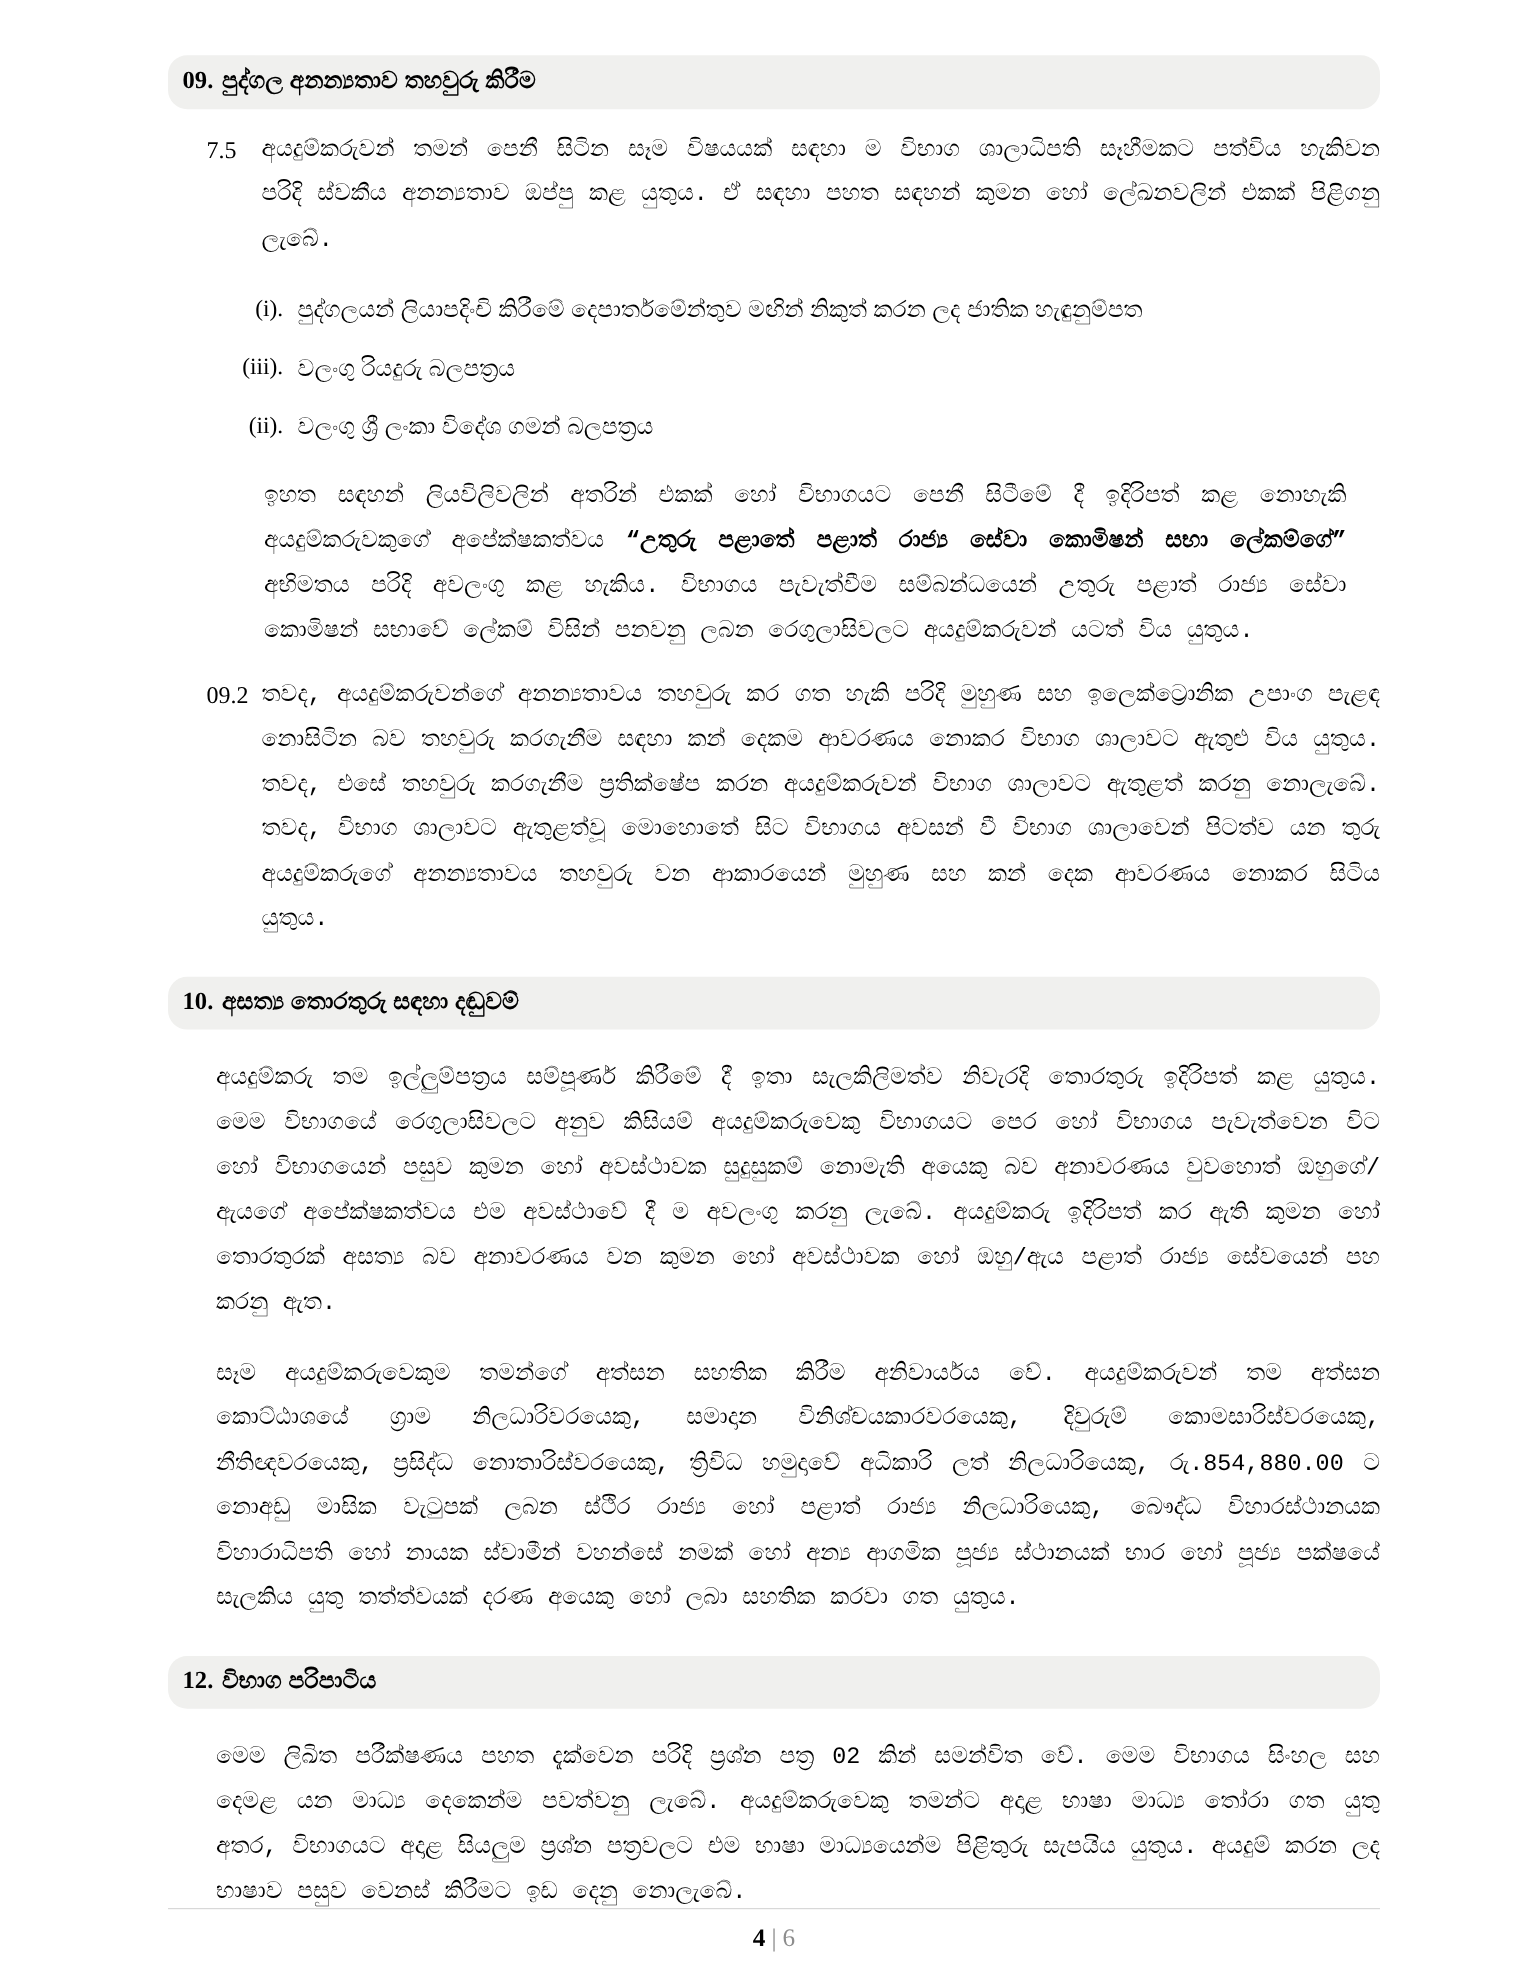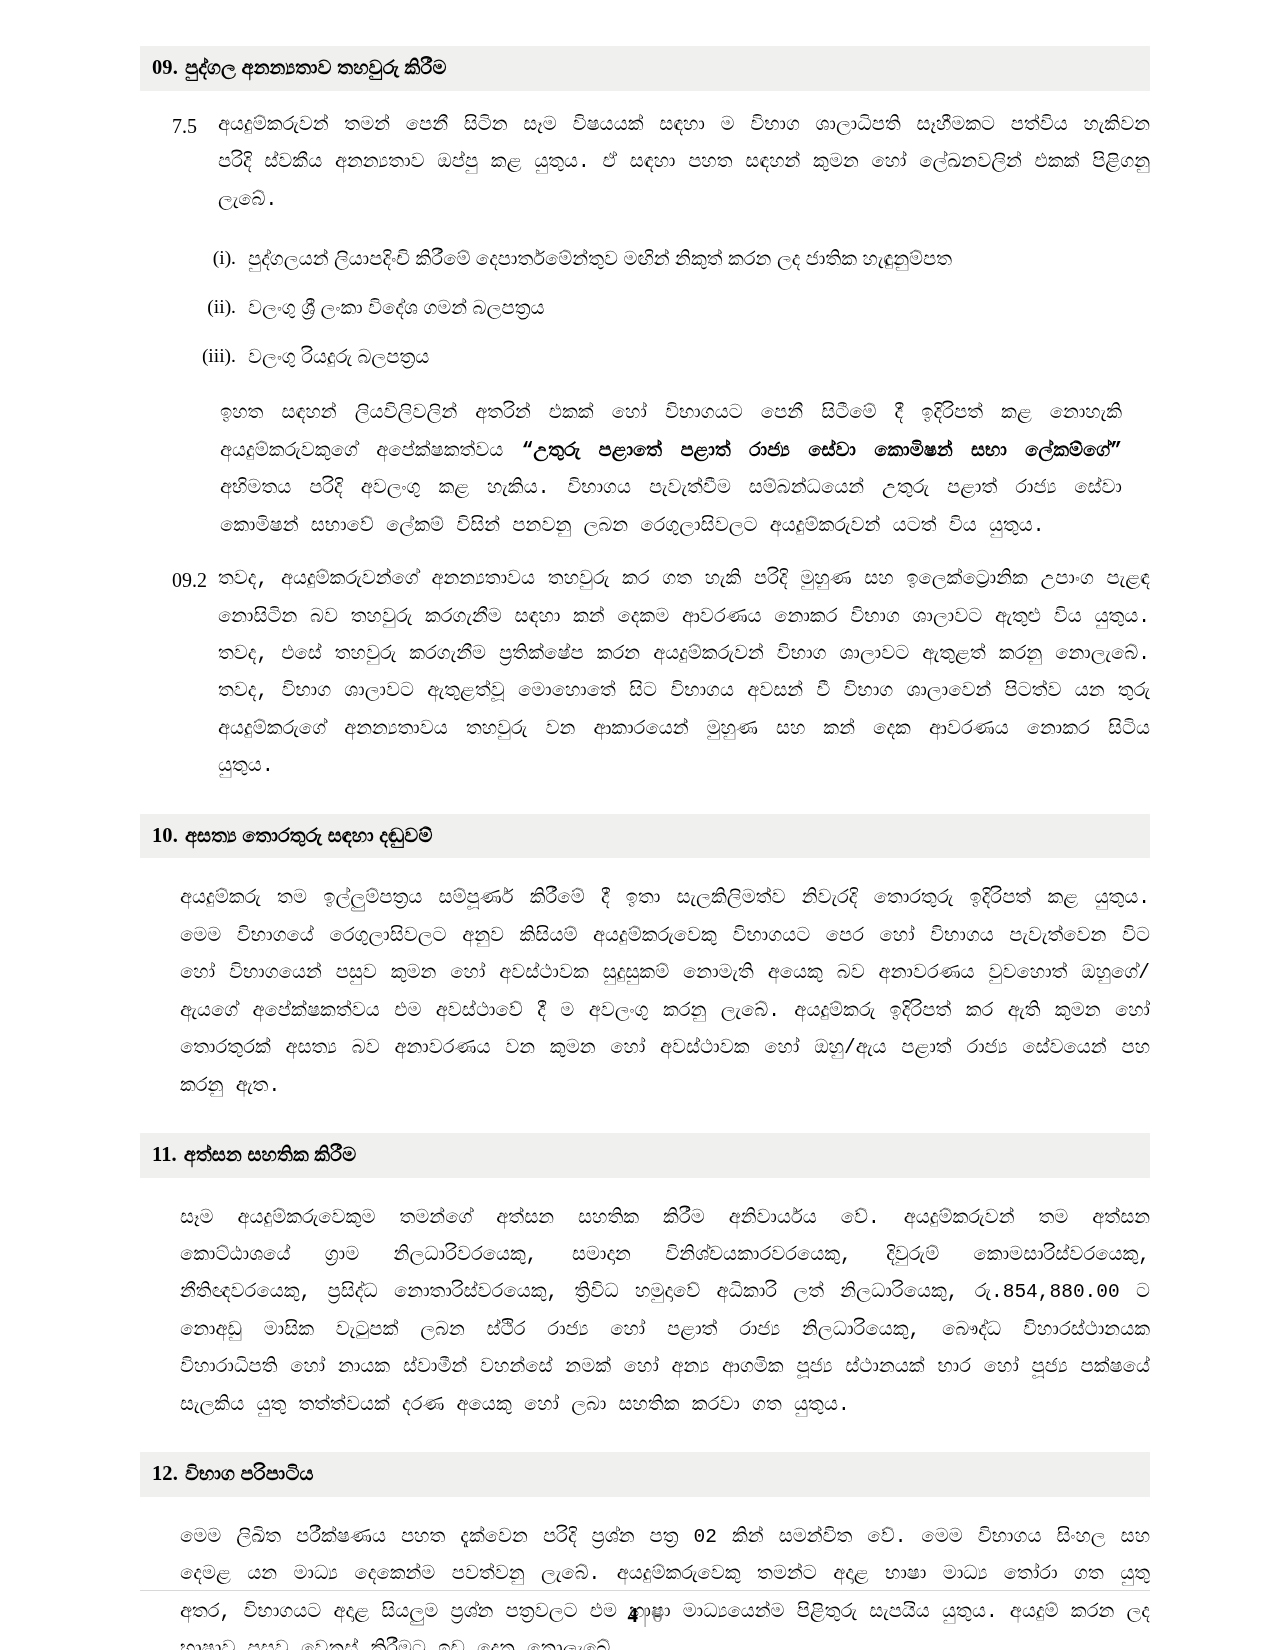--- a/index.html
+++ b/index.html
@@ -29,20 +29,21 @@
   
   .section-heading {
     background: #f0f0ee;
     padding: 9px 14px 10px 12px;
     margin: 0 0 4px 0;
     font-weight: bold;
     font-size: 20.5px;
     line-height: 1.25;
     letter-spacing: 0.1px;
     display: block;
+    border-radius: 16px;
   }
   .section-heading .num {
     font-family: "Liberation Serif", "DejaVu Serif", serif;
     font-weight: bold;
     margin-right: 7px;
   }
   .section-heading .title {
     font-family: "Liberation Sans", "DejaVu Sans", sans-serif;
     font-weight: bold;
     font-size: 19.5px;
@@ -166,46 +167,43 @@
         <p class="para">අයදුම්කරුවන් තමන් පෙනී සිටින සෑම විෂයයක් සඳහා ම විභාග ශාලාධිපති සෑහීමකට පත්විය හැකිවන පරිදි ස්වකීය අනන්‍යතාව ඔප්පු කළ යුතුය. ඒ සඳහා පහත සඳහන් කුමන හෝ ලේඛනවලින් එකක් පිළිගනු ලැබේ.</p>
       </div>
     </div>
 
     <ul class="roman-list">
       <li class="roman-item">
         <span class="roman-marker">(i).</span>
         <span class="roman-text">පුද්ගලයන් ලියාපදිංචි කිරීමේ දෙපාර්තමේන්තුව මඟින් නිකුත් කරන ලද ජාතික හැඳුනුම්පත</span>
       </li>
       <li class="roman-item">
+        <span class="roman-marker">(iii).</span>
+        <span class="roman-text">වලංගු රියදුරු බලපත්‍රය</span>
+      </li>
+      <li class="roman-item">
         <span class="roman-marker">(ii).</span>
         <span class="roman-text">වලංගු ශ්‍රී ලංකා විදේශ ගමන් බලපත්‍රය</span>
-      </li>
-      <li class="roman-item">
-        <span class="roman-marker">(iii).</span>
-        <span class="roman-text">වලංගු රියදුරු බලපත්‍රය</span>
       </li>
     </ul>
 
     <p class="para sub-para"><span>ඉහත සඳහන් ලියවිලිවලින් අතරින් එකක් හෝ විභාගයට පෙනී සිටීමේ දී ඉදිරිපත් කළ නොහැකි අයදුම්කරුවකුගේ අපේක්ෂකත්වය </span><span class="bold-quote">“උතුරු පළාතේ පළාත් රාජ්‍ය සේවා කොමිෂන් සභා ලේකම්ගේ”</span><span> අභිමතය පරිදි අවලංගු කළ හැකිය. විභාගය පැවැත්වීම සම්බන්ධයෙන් උතුරු පළාත් රාජ්‍ය සේවා කොමිෂන් සභාවේ ලේකම් විසින් පනවනු ලබන රෙගුලාසිවලට අයදුම්කරුවන් යටත් විය යුතුය.</span></p>
 
     <div class="clause">
       <div class="clause-num">09.2</div>
       <div class="clause-body">
         <p class="para">තවද, අයදුම්කරුවන්ගේ අනන්‍යතාවය තහවුරු කර ගත හැකි පරිදි මුහුණ සහ ඉලෙක්ට්‍රොනික උපාංග පැළඳ නොසිටින බව තහවුරු කරගැනීම සඳහා කන් දෙකම ආවරණය නොකර විභාග ශාලාවට ඇතුළු විය යුතුය. තවද, එසේ තහවුරු කරගැනීම ප්‍රතික්ෂේප කරන අයදුම්කරුවන් විභාග ශාලාවට ඇතුළත් කරනු නොලැබේ. තවද, විභාග ශාලාවට ඇතුළත්වූ මොහොතේ සිට විභාගය අවසන් වී විභාග ශාලාවෙන් පිටත්ව යන තුරු අයදුම්කරුගේ අනන්‍යතාවය තහවුරු වන ආකාරයෙන් මුහුණ සහ කන් දෙක ආවරණය නොකර සිටිය යුතුය.</p>
       </div>
     </div>
 
     <div class="section-heading" style="margin-top:28px;">
       <span class="num">10.</span><span class="title">අසත්‍ය තොරතුරු සඳහා දඬුවම්</span>
     </div>
     <p class="para section-body">අයදුම්කරු තම ඉල්ලුම්පත්‍රය සම්පූර්ණ කිරීමේ දී ඉතා සැලකිලිමත්ව නිවැරදි තොරතුරු ඉදිරිපත් කළ යුතුය. මෙම විභාගයේ රෙගුලාසිවලට අනුව කිසියම් අයදුම්කරුවෙකු විභාගයට පෙර හෝ විභාගය පැවැත්වෙන විට හෝ විභාගයෙන් පසුව කුමන හෝ අවස්ථාවක සුදුසුකම් නොමැති අයෙකු බව අනාවරණය වුවහොත් ඔහුගේ/ඇයගේ අපේක්ෂකත්වය එම අවස්ථාවේ දී ම අවලංගු කරනු ලැබේ. අයදුම්කරු ඉදිරිපත් කර ඇති කුමන හෝ තොරතුරක් අසත්‍ය බව අනාවරණය වන කුමන හෝ අවස්ථාවක හෝ ඔහු/ඇය පළාත් රාජ්‍ය සේවයෙන් පහ කරනු ඇත.</p>
 
-    <div class="section-heading" style="margin-top:28px;">
-      <span class="num">11.</span><span class="title">අත්සන සහතික කිරීම</span>
-    </div>
     <p class="para section-body">සෑම අයදුම්කරුවෙකුම තමන්ගේ අත්සන සහතික කිරීම අනිවාර්යය වේ. අයදුම්කරුවන් තම අත්සන කොට්ඨාශයේ ග්‍රාම නිලධාරිවරයෙකු, සමාදාන විනිශ්චයකාරවරයෙකු, දිවුරුම් කොමසාරිස්වරයෙකු, නීතිඥවරයෙකු, ප්‍රසිද්ධ නොතාරිස්වරයෙකු, ත්‍රිවිධ හමුදාවේ අධිකාරි ලත් නිලධාරියෙකු, රු.854,880.00 ට නොඅඩු මාසික වැටුපක් ලබන ස්ථිර රාජ්‍ය හෝ පළාත් රාජ්‍ය නිලධාරියෙකු, බෞද්ධ විහාරස්ථානයක විහාරාධිපති හෝ නායක ස්වාමීන් වහන්සේ නමක් හෝ අන්‍ය ආගමික පූජ්‍ය ස්ථානයක් භාර හෝ පූජ්‍ය පක්ෂයේ සැලකිය යුතු තත්ත්වයක් දරණ අයෙකු හෝ ලබා සහතික කරවා ගත යුතුය.</p>
 
     <div class="section-heading" style="margin-top:28px;">
       <span class="num">12.</span><span class="title">විභාග පරිපාටිය</span>
     </div>
     <p class="para section-body">මෙම ලිඛිත පරීක්ෂණය පහත දැක්වෙන පරිදි ප්‍රශ්න පත්‍ර 02 කින් සමන්විත වේ. මෙම විභාගය සිංහල සහ දෙමළ යන මාධ්‍ය දෙකෙන්ම පවත්වනු ලැබේ. අයදුම්කරුවෙකු තමන්ට අදාළ භාෂා මාධ්‍ය තෝරා ගත යුතු අතර, විභාගයට අදාළ සියලුම ප්‍රශ්න පත්‍රවලට එම භාෂා මාධ්‍යයෙන්ම පිළිතුරු සැපයිය යුතුය. අයදුම් කරන ලද භාෂාව පසුව වෙනස් කිරීමට ඉඩ දෙනු නොලැබේ.</p>
 
   </div>
 
   <div class="footer">

